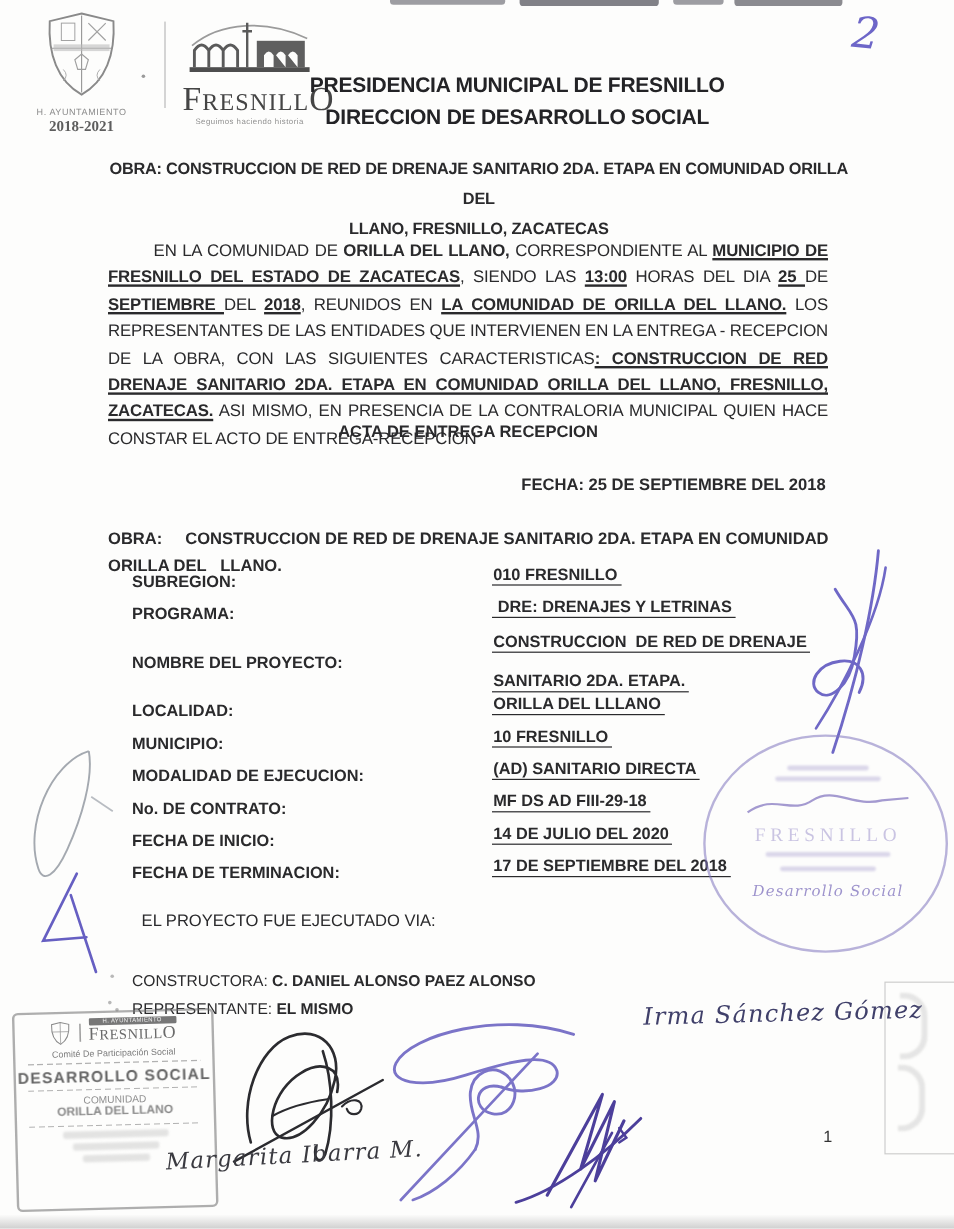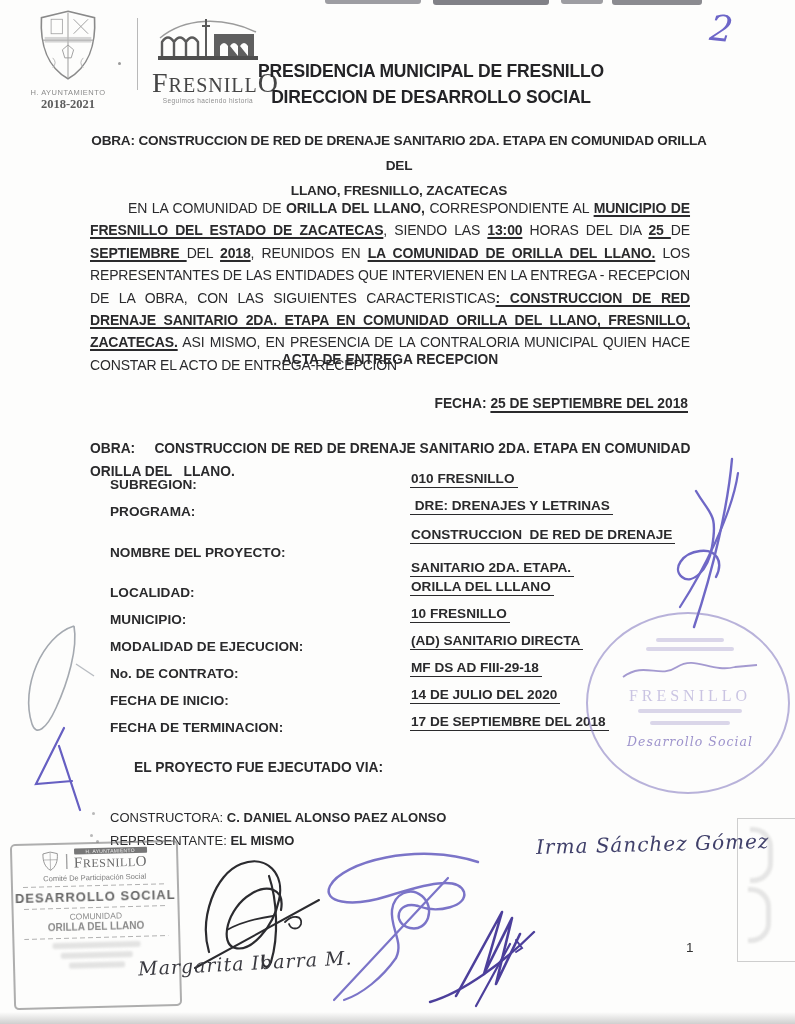--- a/index.html
+++ b/index.html
@@ -29,29 +29,29 @@
     font-size:36px;color:#6d66c8;transform:rotate(6deg);}
   
   .obra-heading{position:absolute;left:90px;top:128px;width:618px;text-align:center;
     font-weight:bold;font-size:13.6px;line-height:25px;letter-spacing:-0.2px;}
   .main-par{position:absolute;left:90px;top:183px;width:600px;font-size:14px;line-height:22.4px;
     text-align:justify;text-indent:38px;letter-spacing:-0.15px;}
   .main-par .b{font-weight:bold;}
   .main-par .u{text-decoration:underline;text-decoration-thickness:1.5px;text-underline-offset:2px;}
   .acta-title{position:absolute;left:90px;top:352px;width:600px;text-align:center;font-weight:bold;font-size:13.8px;}
   .fecha-line{position:absolute;left:90px;top:396px;width:598px;text-align:right;font-weight:bold;font-size:13.8px;white-space:pre-wrap;}
-  .uline{text-decoration:underline;text-decoration-thickness:1.6px;text-underline-offset:3px;margin-top:48px;}
+  .uline{text-decoration-thickness:1.6px;text-underline-offset:3px;margin-top:48px;}
   .obra-line{position:absolute;left:90px;top:437px;width:610px;font-weight:bold;font-size:13.8px;line-height:23px;white-space:pre-wrap;}
   .fields{position:absolute;left:110px;top:471px;width:590px;font-size:13.6px;}
   .frow{display:flex;align-items:center;height:27px;}
   .frow.tall{height:54px;}
   .flabel{font-weight:bold;width:300px;flex:0 0 300px;white-space:pre-wrap;}
   .fvals{display:flex;flex-direction:column;justify-content:space-between;height:50px;}
   .fvalue{font-weight:bold;white-space:pre-wrap;border-bottom:1.6px solid #2a2a2c;padding:0 3px 1px 1px;align-self:flex-start;}
-  .ejecutado{position:absolute;left:120px;top:760px;font-weight:bold;font-size:13.8px;padding-left:14px;}
+  .ejecutado{position:absolute;left:104px;top:760px;font-weight:normal;font-size:13.8px;padding-left:14px;}
   .construct-lines{position:absolute;left:110px;top:806px;font-size:13px;line-height:23px;}
   .construct-lines .b{font-weight:bold;}
   
   .handwriting{font-family:"DejaVu Serif",serif;font-style:italic;position:absolute;white-space:nowrap;}
   .hw-irma{left:536px;top:832px;font-size:20px;color:#40406a;transform:rotate(-1.5deg);letter-spacing:1px;}
   .hw-margarita{left:138px;top:952px;font-size:19px;color:#3a3a40;transform:rotate(-3deg);letter-spacing:1px;}
   .page-number{position:absolute;left:686px;top:940px;font-size:13.5px;color:#333;}
   .sig{position:absolute;}
   
   .left-stamp{position:absolute;left:12px;top:842px;width:168px;height:166px;border:2px solid rgba(110,110,110,.55);

